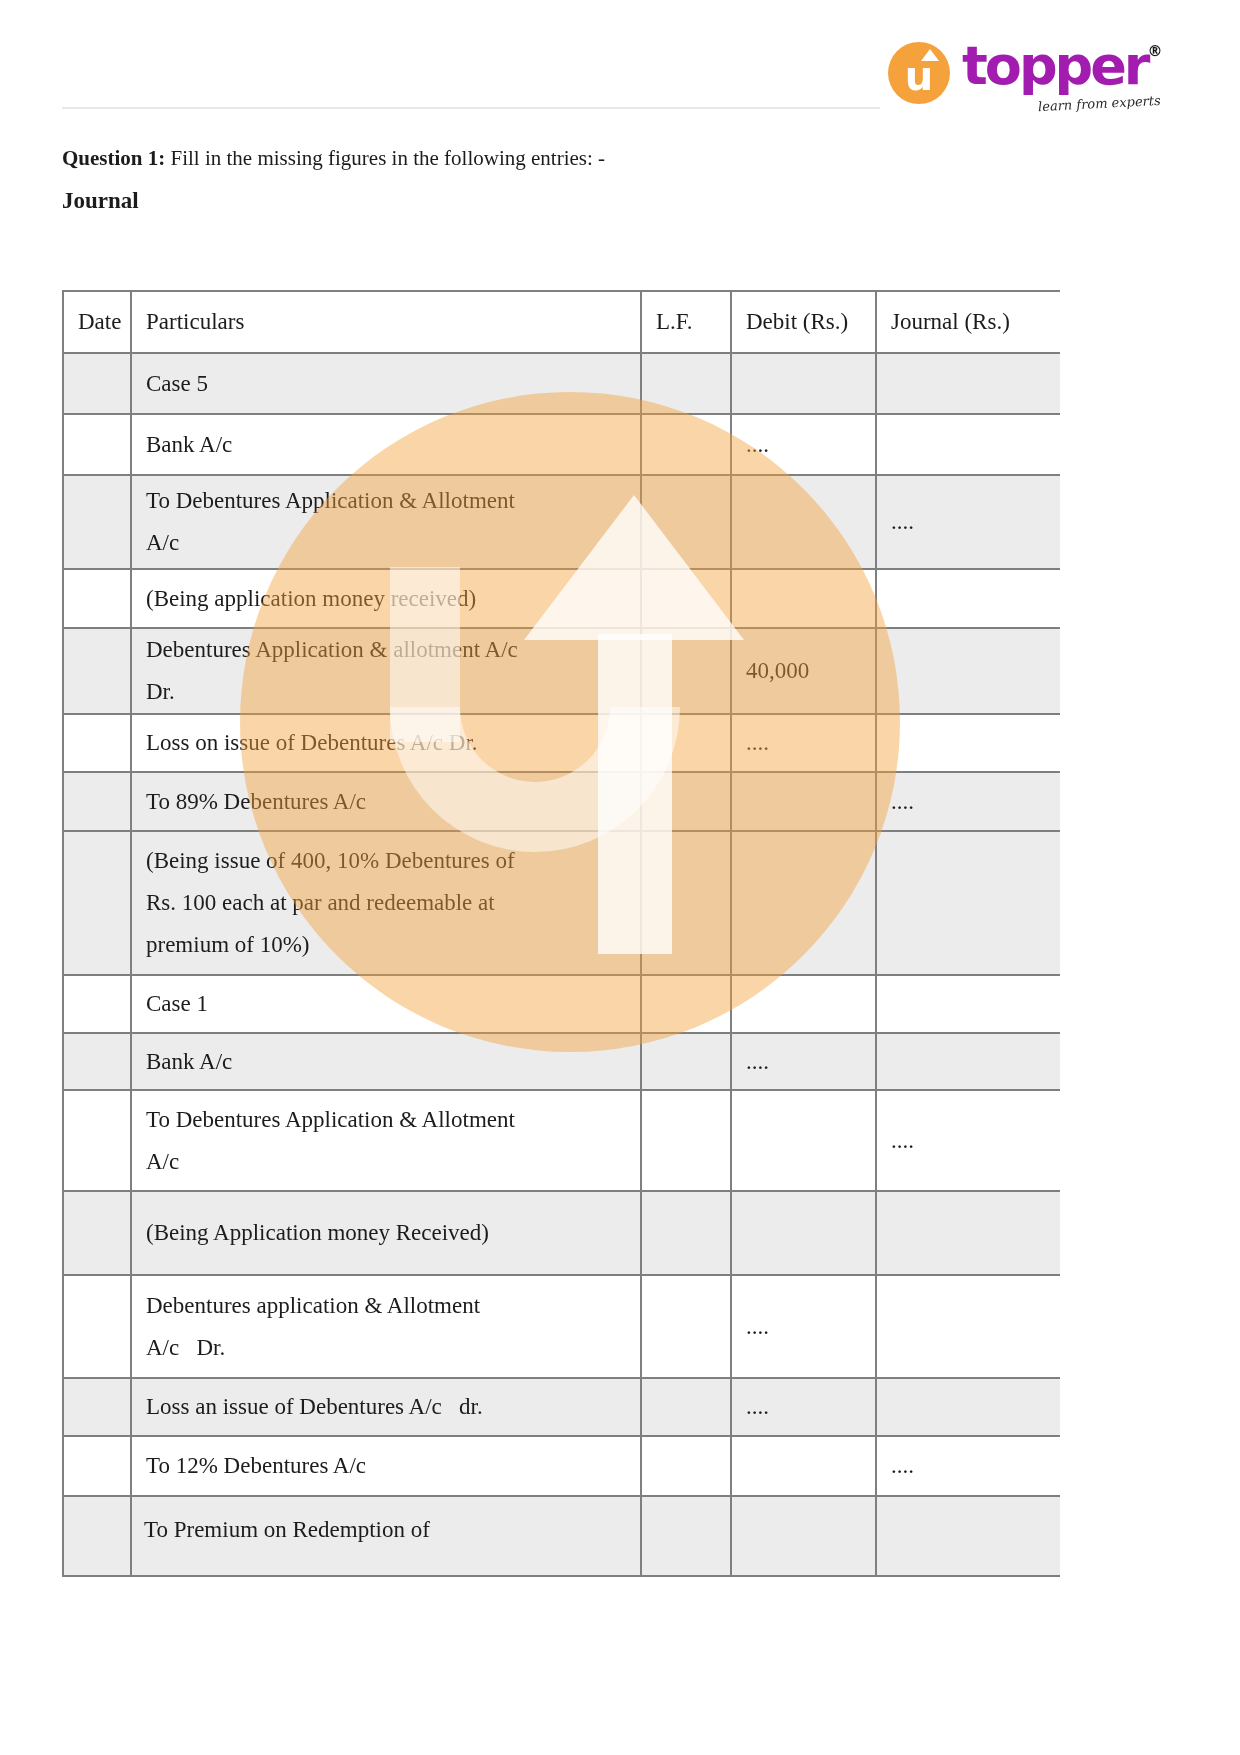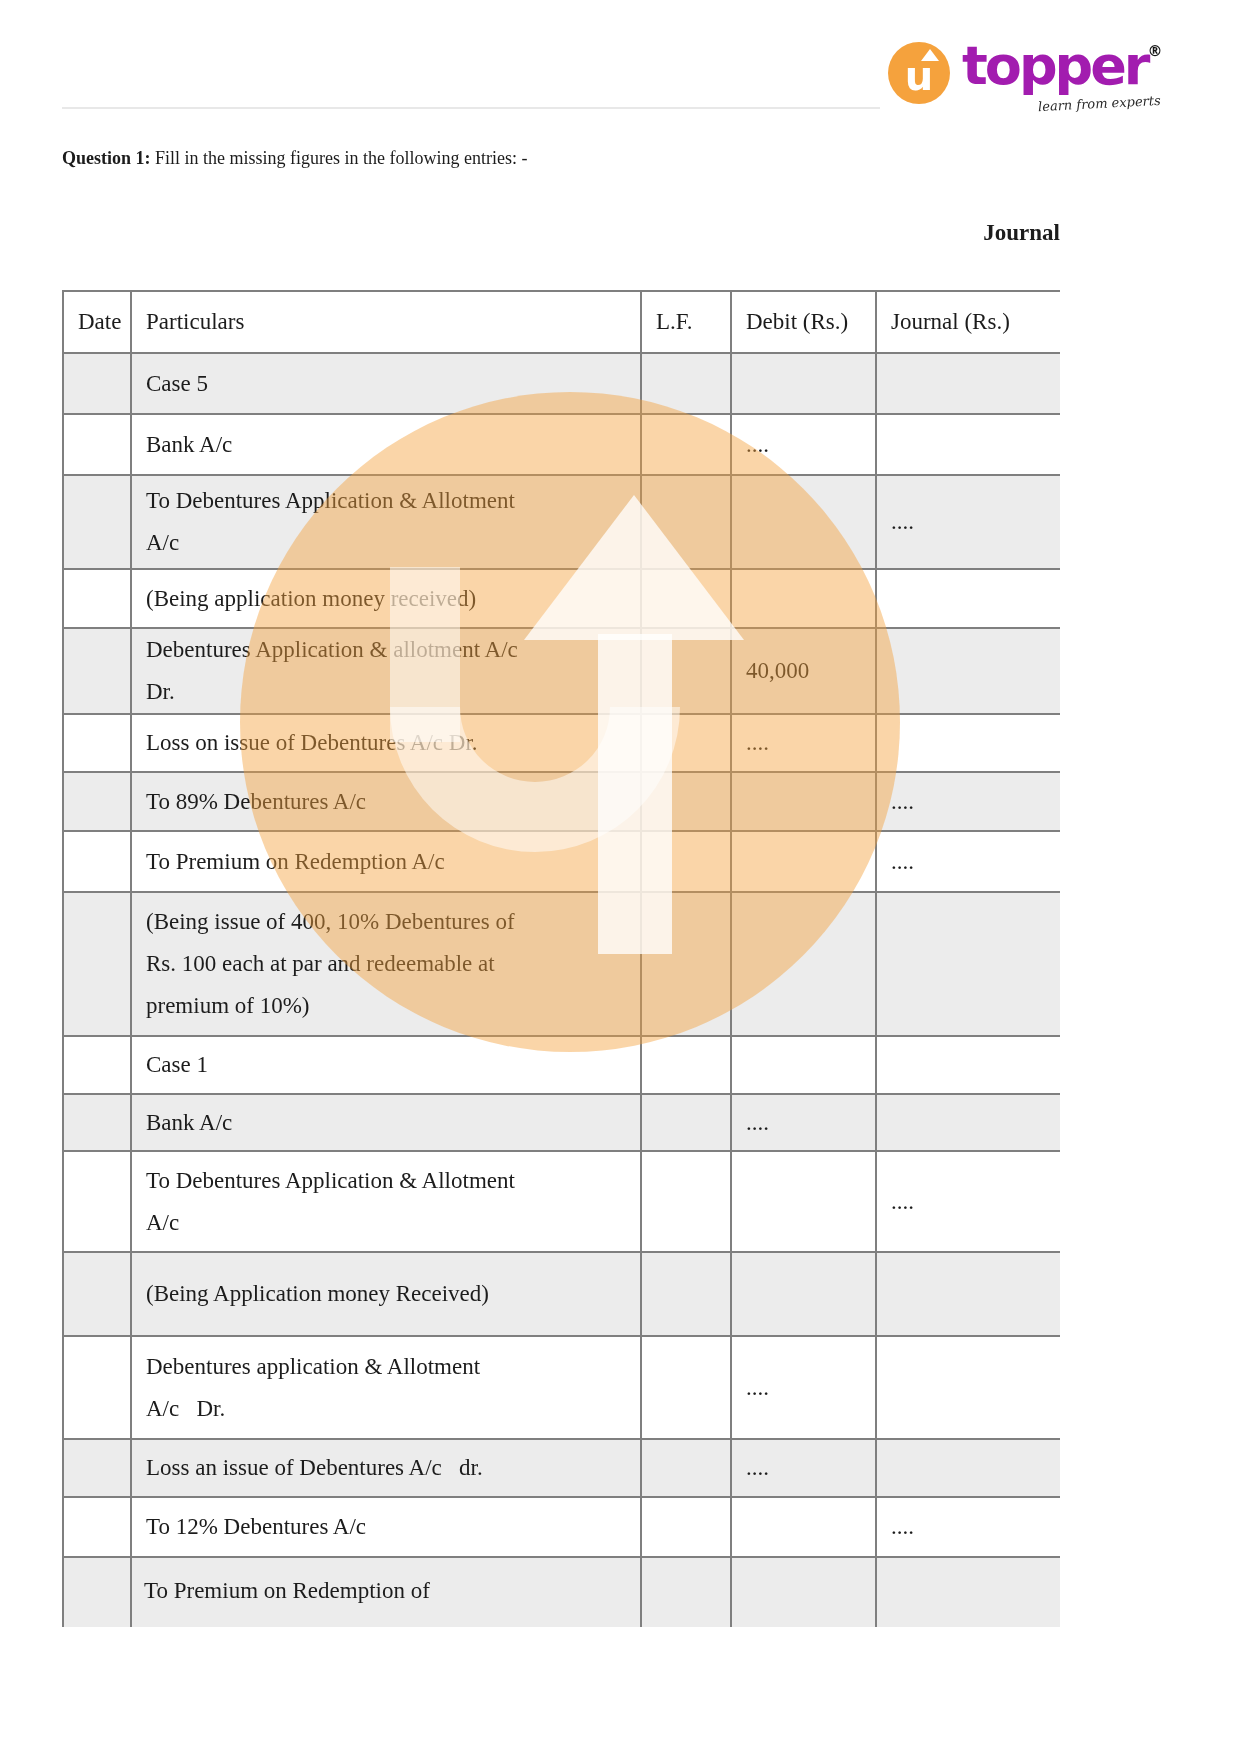--- a/index.html
+++ b/index.html
@@ -31,23 +31,23 @@
   }
   .brand-reg{font-family:"DejaVu Sans",sans-serif;font-weight:bold;font-size:15px;color:#151515;vertical-align:28px;letter-spacing:0;}
   .brand-tagline{
     position:absolute;right:2px;top:62px;
     font-family:"DejaVu Serif",serif;font-style:italic;font-size:13px;color:#2a2a2a;
     transform:rotate(-3deg);white-space:nowrap;
   }
   .header-rule{position:absolute;top:107px;left:62px;width:818px;height:2px;background:#e8e8e8;}
 
   
-  .question-line{position:absolute;top:143px;left:62px;font-size:18px;line-height:30px;}
+  .question-line{position:absolute;top:143px;left:62px;font-size:21px;line-height:30px;}
   .question-label{font-weight:bold;}
-  .journal-title{position:absolute;top:220px;left:62px;width:998px;text-align:right;font-size:23px;font-weight:bold;}
+  .journal-title{position:absolute;top:188px;left:62px;width:998px;text-align:left;font-size:23px;font-weight:bold;}
 
   
   .table-clip{position:absolute;left:62px;top:290px;width:998px;height:1337px;overflow:hidden;}
   table.journal{border-collapse:collapse;width:998px;table-layout:fixed;font-size:23px;}
   table.journal td{
     border:2px solid #7f7f7f;
     padding:0 6px 0 14px;
     vertical-align:middle;
     text-align:left;
     line-height:42px;
@@ -172,27 +172,20 @@
         <td>....</td>
         <td></td>
       </tr>
       <tr class="r-gray" style="height:59px">
         <td></td>
         <td class="cell-particulars">To 89% Debentures A/c</td>
         <td></td>
         <td></td>
         <td>....</td>
       </tr>
-      <tr class="r-white" style="height:61px">
-        <td></td>
-        <td class="cell-particulars">To Premium on Redemption A/c</td>
-        <td></td>
-        <td></td>
-        <td>....</td>
-      </tr>
       <tr class="r-gray" style="height:144px">
         <td></td>
         <td class="cell-particulars">(Being issue of 400, 10% Debentures of
 Rs. 100 each at par and redeemable at
 premium of 10%)</td>
         <td></td>
         <td></td>
         <td></td>
       </tr>
       <tr class="r-white" style="height:58px">

